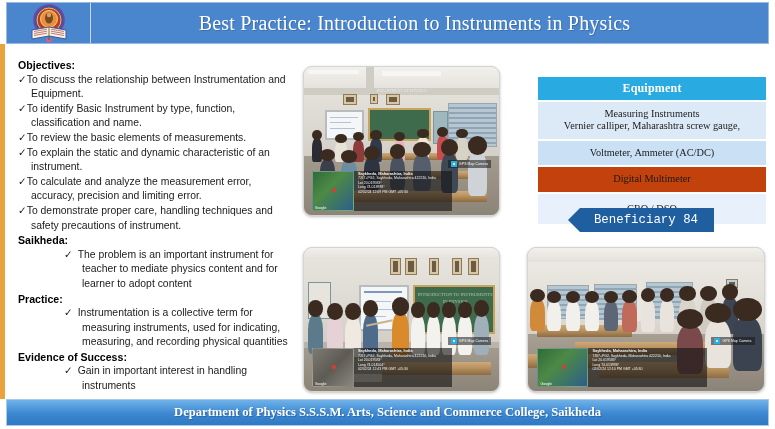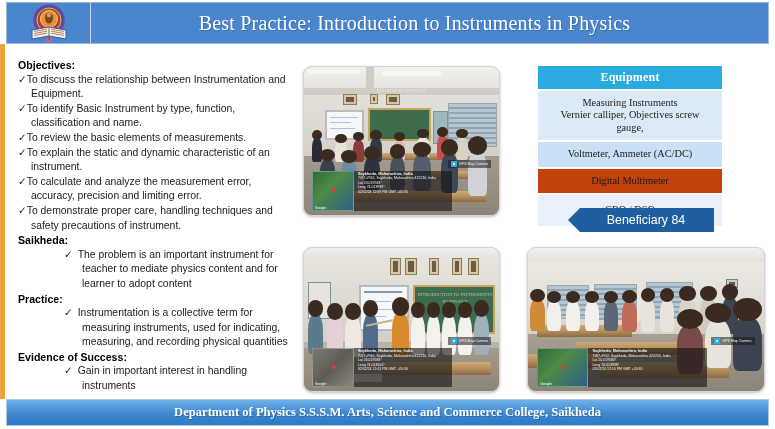--- a/index.html
+++ b/index.html
@@ -221,22 +221,22 @@
     width:2px;height:2px;background:#fff;border-radius:50%;display:block;
   }
   .gps-badge span {
     color:#fff; font-size:3.4px; letter-spacing:.1px;
     font-family:"Liberation Sans",sans-serif;
   }
 
   
   .equip {
     position: absolute;
-    left: 538px; top: 66px;
-    width: 184px;
+    left: 538px; top: 77px;
+    width: 228px;
   }
   .equip .row {
     border-bottom: 2px solid #ffffff;
     text-align: center;
     font-family: "Liberation Serif", serif;
     color: #1A1A1A;
     font-size: 10.3px;
     line-height: 12.5px;
     padding: 6px 11px;
   }
@@ -262,21 +262,21 @@
     background: #1F5FA0;
     clip-path: polygon(12px 0, 100% 0, 100% 100%, 12px 100%, 0 50%);
     display: flex;
     align-items: center;
     justify-content: center;
     padding-left: 10px;
   }
   .benefit span {
     color: #ffffff;
     font-size: 12.4px;
-    font-family: Liberation Sans, sans-serif;
+    font-family: Liberation Mono, monospace;
   }
 
   
   .footer {
     position: absolute;
     left: 6px; bottom: 3px;
     width: 763px;
     height: 27px;
     background: linear-gradient(180deg,#6FB2EA 0%,#3C87D0 55%,#2F79C4 100%);
     border: 1px solid #A9C9E6;
@@ -584,21 +584,21 @@
         <div>Long 74.013998°</div>
         <div>02/02/24 12:10 PM GMT +05:30</div>
       </div>
     </div>
   </div>
 
   <div class="equip">
     <div class="row hdr">Equipment</div>
     <div class="row r1">
       <div>Measuring Instruments</div>
-      <div>Vernier calliper, Objectives screw gauge,</div>
+      <div>Vernier calliper, Maharashtra screw gauge,</div>
     </div>
     <div class="row r2">Voltmeter, Ammeter (AC/DC)</div>
     <div class="row r3">Digital Multimeter</div>
     <div class="row r4">CRO / DSO</div>
   </div>
 
   <div class="benefit">
     <span>Beneficiary 84</span>
   </div>
 

